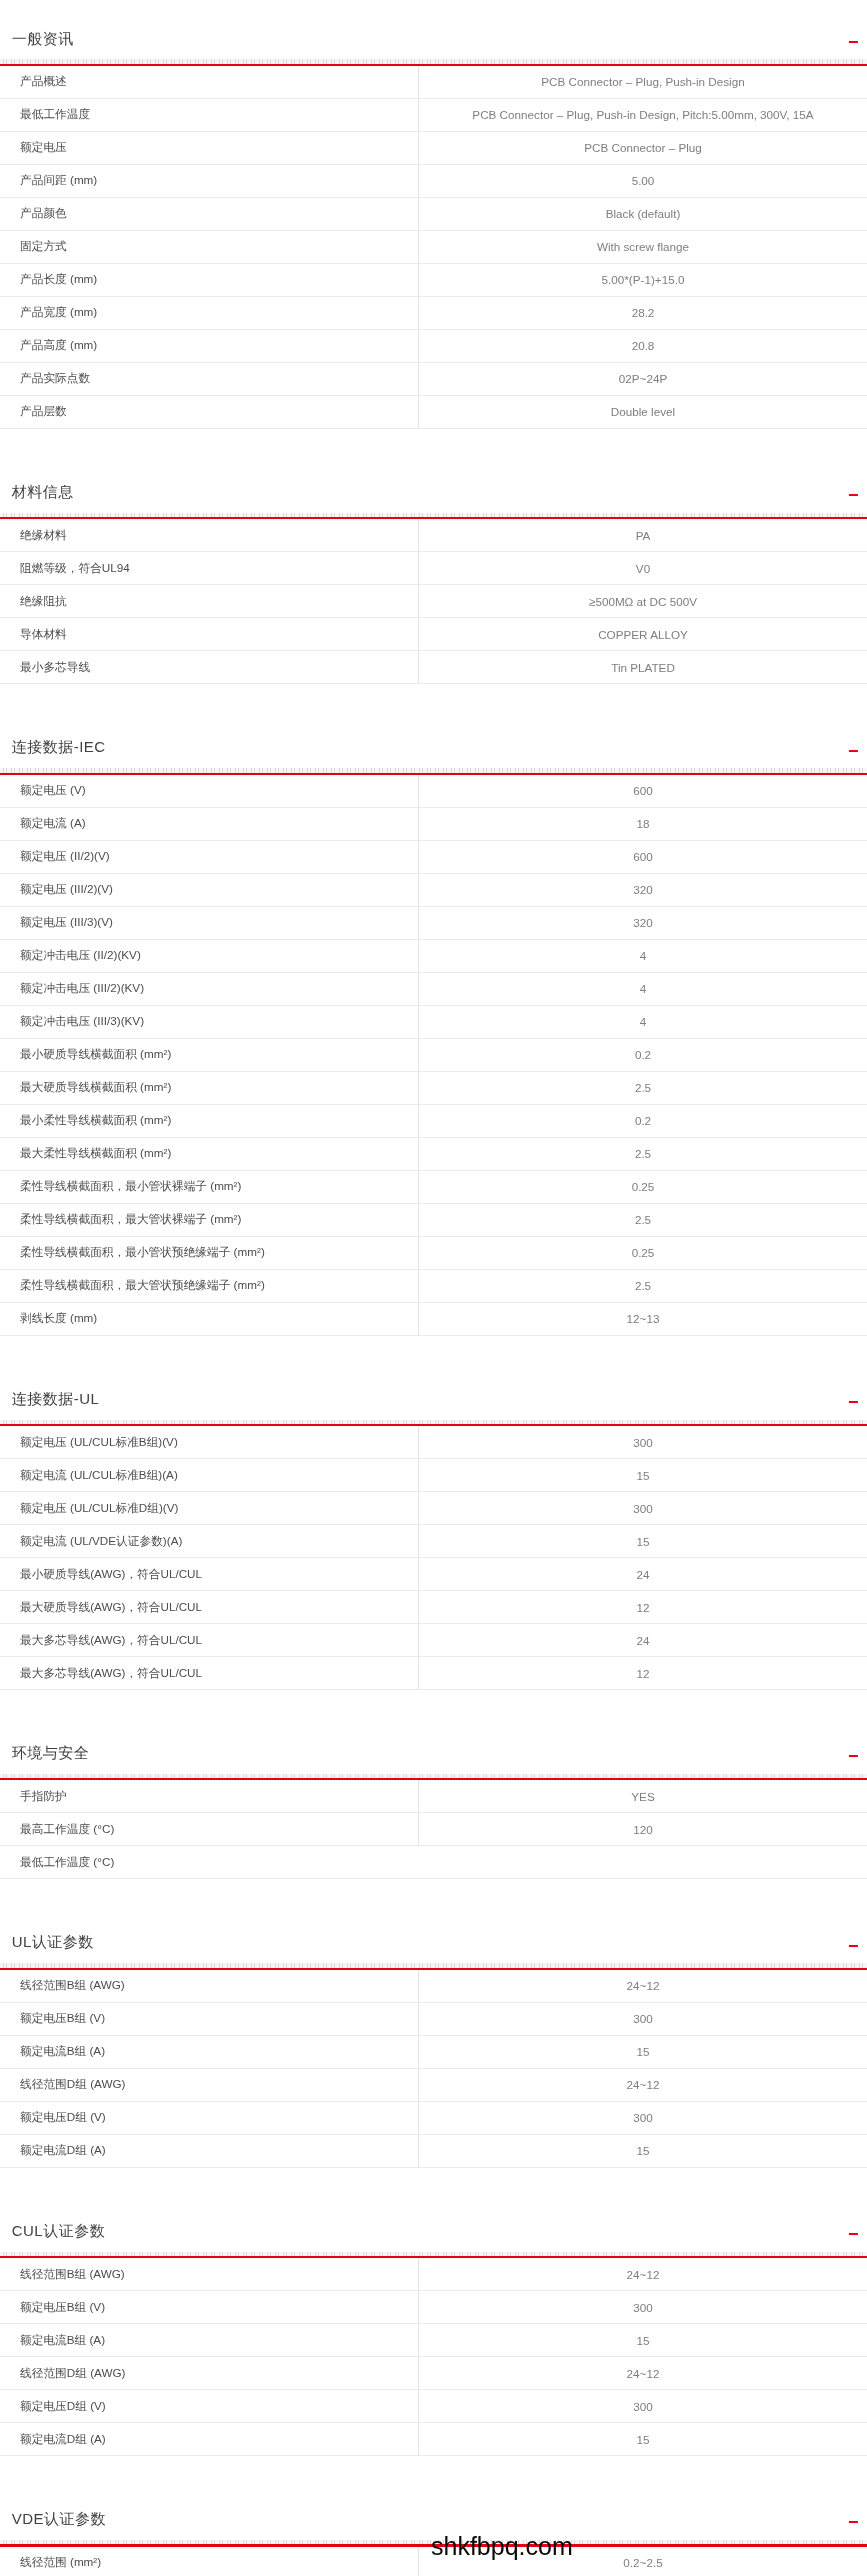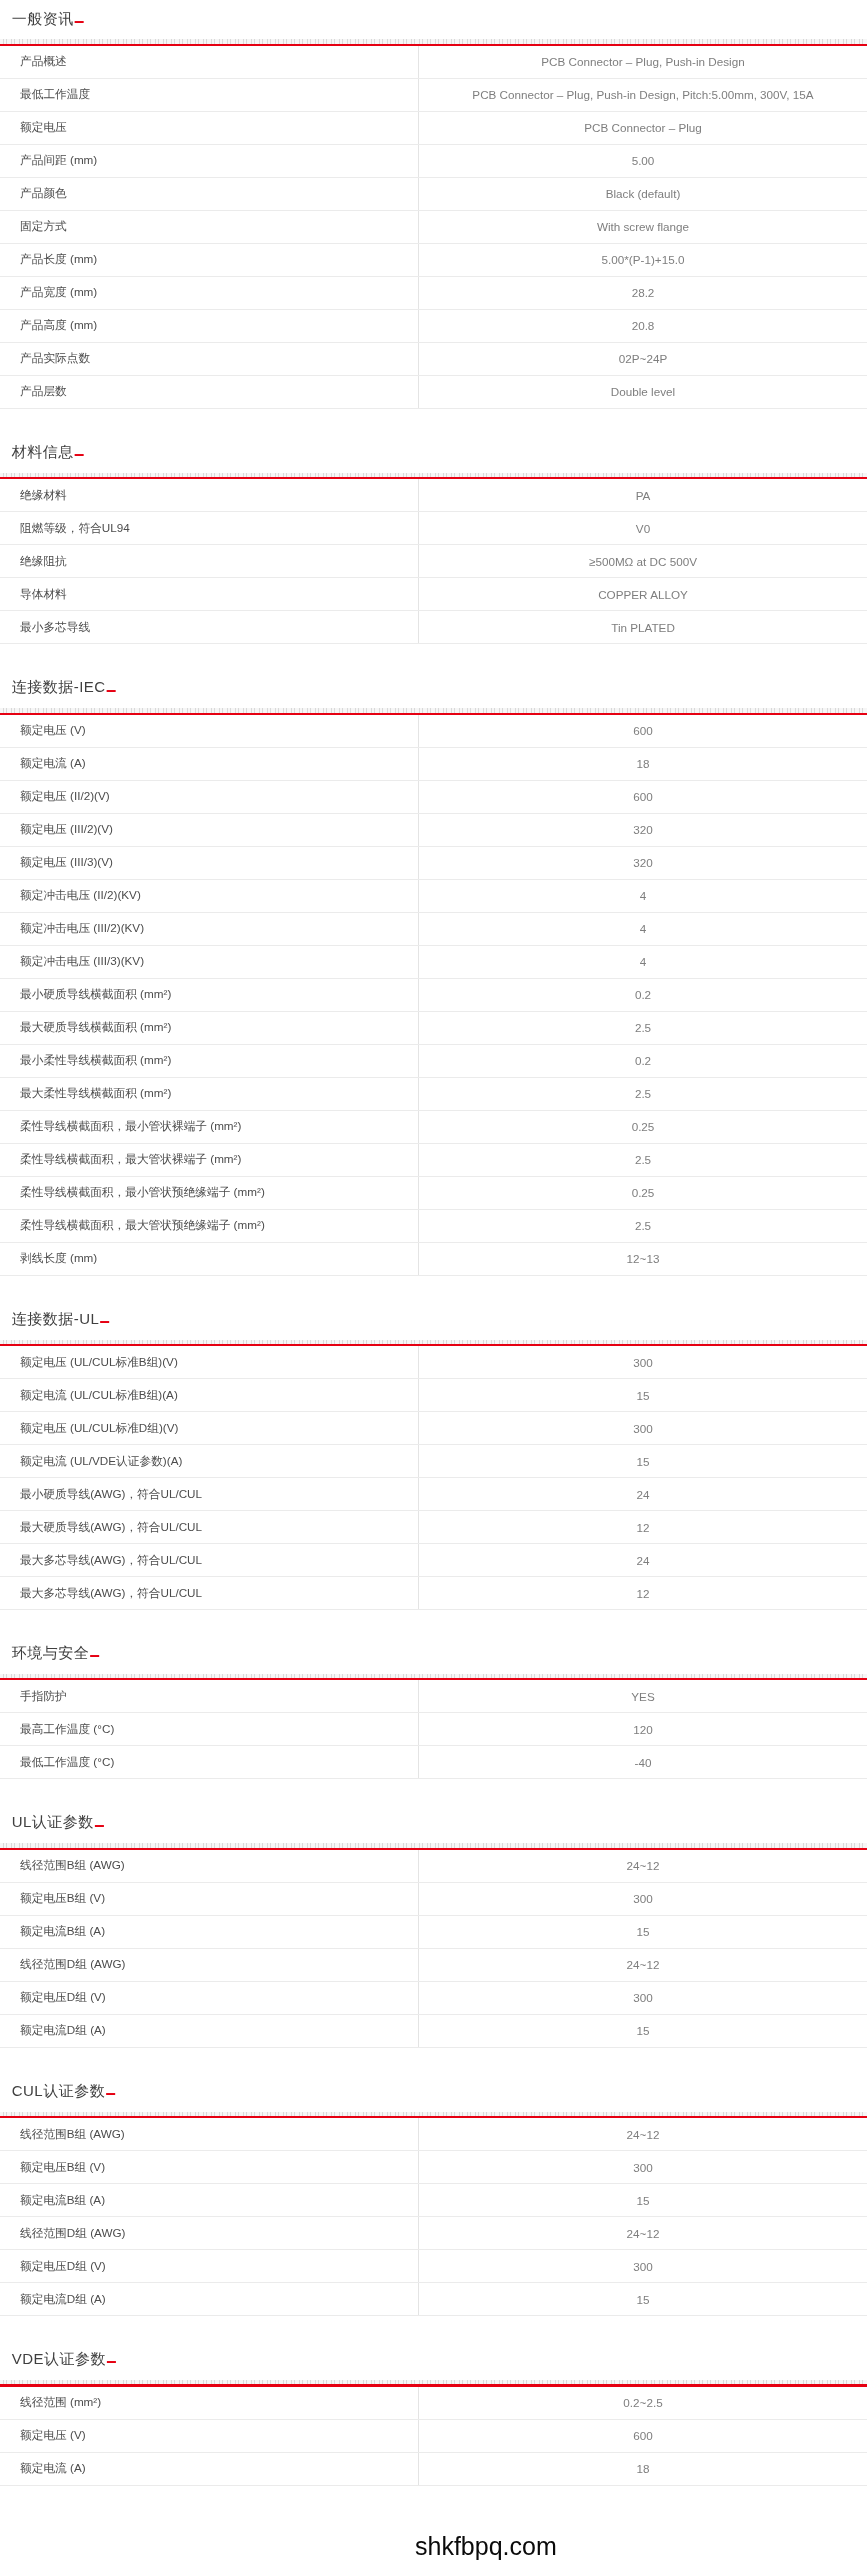--- a/index.html
+++ b/index.html
@@ -13,24 +13,25 @@
     min-height: 2576px;
     position: relative;
   }
   .spec-page { width: 100%; }
 
   .section { padding-top: 32px; }
   .section.first { padding-top: 7.5px; }
 
   .section-head {
     display: flex;
-    justify-content: flex-start;
+    justify-content: space-between;
     align-items: flex-end;
     padding: 0 8.5px 0 11.7px;
     margin-bottom: 10.7px;
+    margin-top: 20px;
   }
   .section-title {
     font-size: 15px;
     line-height: 21.3px;
     color: #3f3f3f;
     letter-spacing: 0.5px;
   }
   .collapse-btn {
     color: #e60012;
     font-size: 18px;
@@ -73,21 +74,21 @@
     align-items: center;
     justify-content: center;
     text-align: center;
     font-size: 11.7px;
     color: #7e7e7e;
     padding: 0 5.3px;
   }
 
   .watermark {
     position: absolute;
-    left: 415px;
+    left: 431px;
     top: 2531px;
     font-size: 25px;
     line-height: 30px;
     color: #0a0a0a;
     white-space: nowrap;
   }
 </style>
 </head>
 <body>
 
@@ -352,21 +353,20 @@
     <div class="cell-value">YES</div>
   </div>
 
   <div class="row">
     <div class="cell-label">最高工作温度 (°C)</div>
     <div class="cell-value">120</div>
   </div>
 
   <div class="row">
     <div class="cell-label">最低工作温度 (°C)</div>
-    <div class="cell-value">-40</div>
   </div>
 </div>
   </div>
 
   <div class="section">
     <div class="section-head">
       <span class="section-title">UL认证参数</span>
       <span class="collapse-btn">−</span>
     </div>
     <div class="texture-strip"></div>

